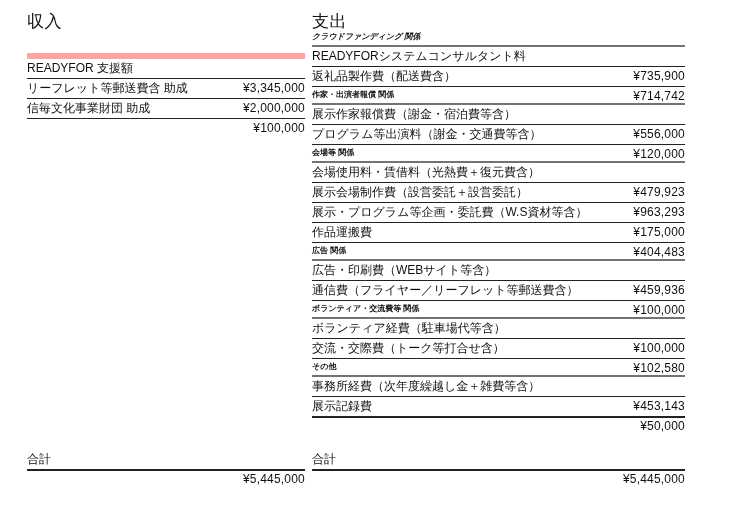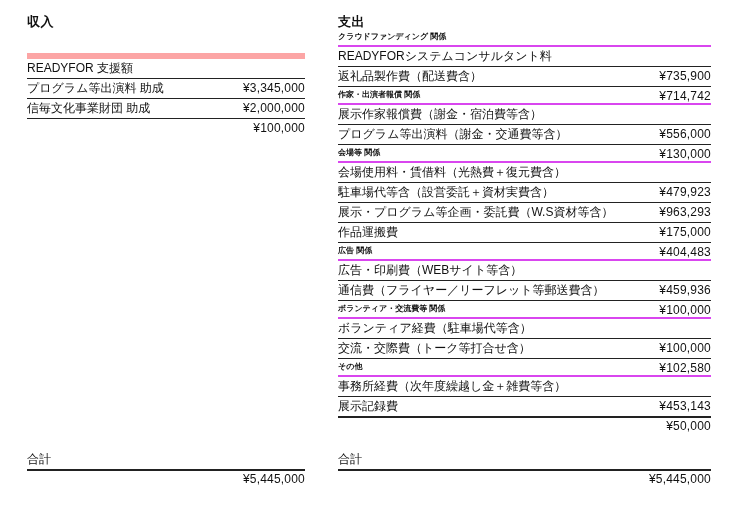--- a/index.html
+++ b/index.html
@@ -23,27 +23,27 @@
   }
   .col {
     position: absolute;
     top: 14px;
   }
   .col-income {
     left: 27px;
     width: 278px;
   }
   .col-expense {
-    left: 338px;
+    left: 312px;
     width: 373px;
   }
   .col-title {
-    font-size: 13px;
+    font-size: 17px;
     line-height: 15px;
-    font-weight: bold;
+    font-weight: normal;
     letter-spacing: 0.5px;
   }
   .income-table {
     margin-top: 24px;
     border-top: 6px solid #fca5a5;
   }
   .row {
     display: flex;
     justify-content: space-between;
     align-items: center;
@@ -64,23 +64,24 @@
   }
   .section-label {
     font-size: 8px;
     line-height: 9px;
     font-weight: bold;
     margin-top: 3px;
     margin-bottom: 4px;
     white-space: nowrap;
   }
   .section:first-of-type .section-label {
+    font-style: italic;
   }
   .section-table {
-    border-top: 2px solid #d946ef;
+    border-top: 2px solid #737373;
   }
   .section:last-of-type .section-table .row:last-child {
     border-bottom-width: 2px;
   }
   .total-row {
     position: absolute;
     top: 436px;
     left: 0;
     right: 0;
     display: flex;
@@ -99,21 +100,21 @@
 <div class="page">
 
   <div class="col col-income">
     <div class="col-title">収入</div>
     <div class="income-table">
         <div class="row">
           <span class="row-label">READYFOR 支援額</span>
           <span class="row-amount">¥3,345,000</span>
         </div>
         <div class="row">
-          <span class="row-label">プログラム等出演料 助成</span>
+          <span class="row-label">リーフレット等郵送費含 助成</span>
           <span class="row-amount">¥2,000,000</span>
         </div>
         <div class="row">
           <span class="row-label">信毎文化事業財団 助成</span>
           <span class="row-amount">¥100,000</span>
         </div>
       </div>
     <div class="total-row">
       <span class="row-label">合計</span>
       <span class="row-amount">¥5,445,000</span>
@@ -138,33 +139,33 @@
         </div>
         <div class="section">
           <div class="section-label">作家・出演者報償 関係</div>
           <div class="section-table">
             <div class="row">
               <span class="row-label">展示作家報償費（謝金・宿泊費等含）</span>
               <span class="row-amount">¥556,000</span>
             </div>
             <div class="row">
               <span class="row-label">プログラム等出演料（謝金・交通費等含）</span>
-              <span class="row-amount">¥130,000</span>
+              <span class="row-amount">¥120,000</span>
             </div>
           </div>
         </div>
         <div class="section">
           <div class="section-label">会場等 関係</div>
           <div class="section-table">
             <div class="row">
               <span class="row-label">会場使用料・賃借料（光熱費＋復元費含）</span>
               <span class="row-amount">¥479,923</span>
             </div>
             <div class="row">
-              <span class="row-label">駐車場代等含（設営委託＋資材実費含）</span>
+              <span class="row-label">展示会場制作費（設営委託＋設営委託）</span>
               <span class="row-amount">¥963,293</span>
             </div>
             <div class="row">
               <span class="row-label">展示・プログラム等企画・委託費（W.S資材等含）</span>
               <span class="row-amount">¥175,000</span>
             </div>
             <div class="row">
               <span class="row-label">作品運搬費</span>
               <span class="row-amount">¥404,483</span>
             </div>

